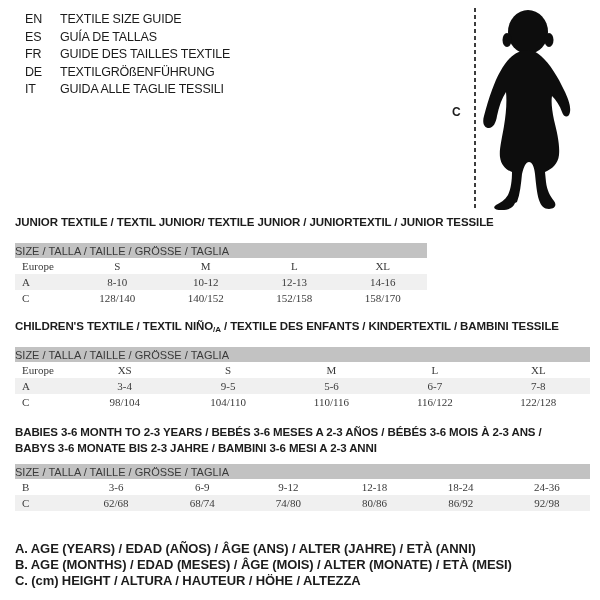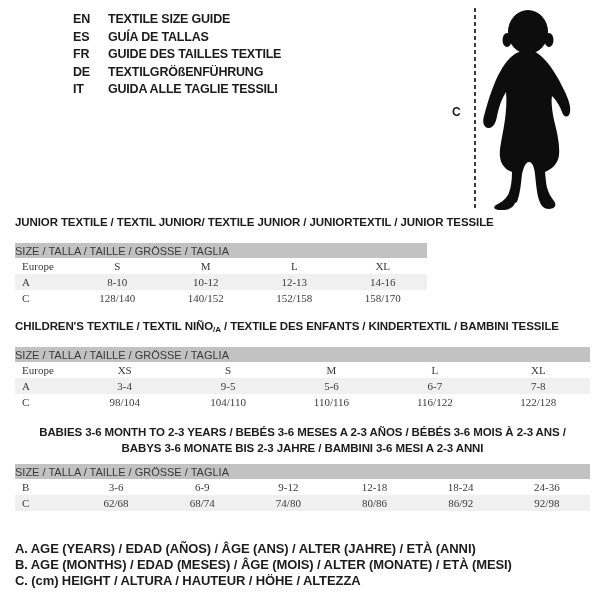--- a/index.html
+++ b/index.html
@@ -1,34 +1,34 @@
 <!DOCTYPE html>
 <html><head>
 <meta charset="utf-8">
 <style>
   html,body{margin:0;padding:0;background:#ffffff;}
   body{width:600px;height:600px;position:relative;overflow:hidden;
        font-family:"Liberation Sans",sans-serif;color:#333;}
 
   
   .lang-list{position:absolute;left:25px;top:11px;}
-  .lang-row{display:flex;font-weight:bold;font-size:12.5px;line-height:17.5px;
-            color:#1b1b1b;letter-spacing:-0.2px;margin-left:48px;}
+  .lang-row{display:flex;font-weight:normal;font-size:12.5px;line-height:17.5px;
+            color:#1b1b1b;letter-spacing:-0.2px;}
   .lang-code{width:35px;}
 
   
   .height-line{position:absolute;left:474px;top:8px;width:2px;height:202px;
        background:repeating-linear-gradient(to bottom,#3c3c3c 0 4px,transparent 4px 7px);}
   .measure-c{position:absolute;left:452px;top:105px;font-weight:bold;
        font-size:12px;color:#1b1b1b;}
   .toddler{position:absolute;left:481px;top:6px;}
 
   
   .sec-title{position:absolute;left:15px;font-weight:bold;font-size:11.5px;
-       color:#1c1c1c;letter-spacing:-0.1px;white-space:nowrap;text-align:center;}
+       color:#1c1c1c;letter-spacing:-0.1px;white-space:nowrap;}
   #sec1-title{top:216px;}
   #sec2-title{top:320px;}
   #sec3-title{top:424px;line-height:16px;white-space:normal;width:575px;}
   .sub{font-size:8px;vertical-align:-2px;}
 
   
   .size-table{position:absolute;left:15px;}
   #table-junior{top:243px;width:412px;}
   #table-children{top:347px;width:575px;}
   #table-babies{top:464px;width:575px;}

